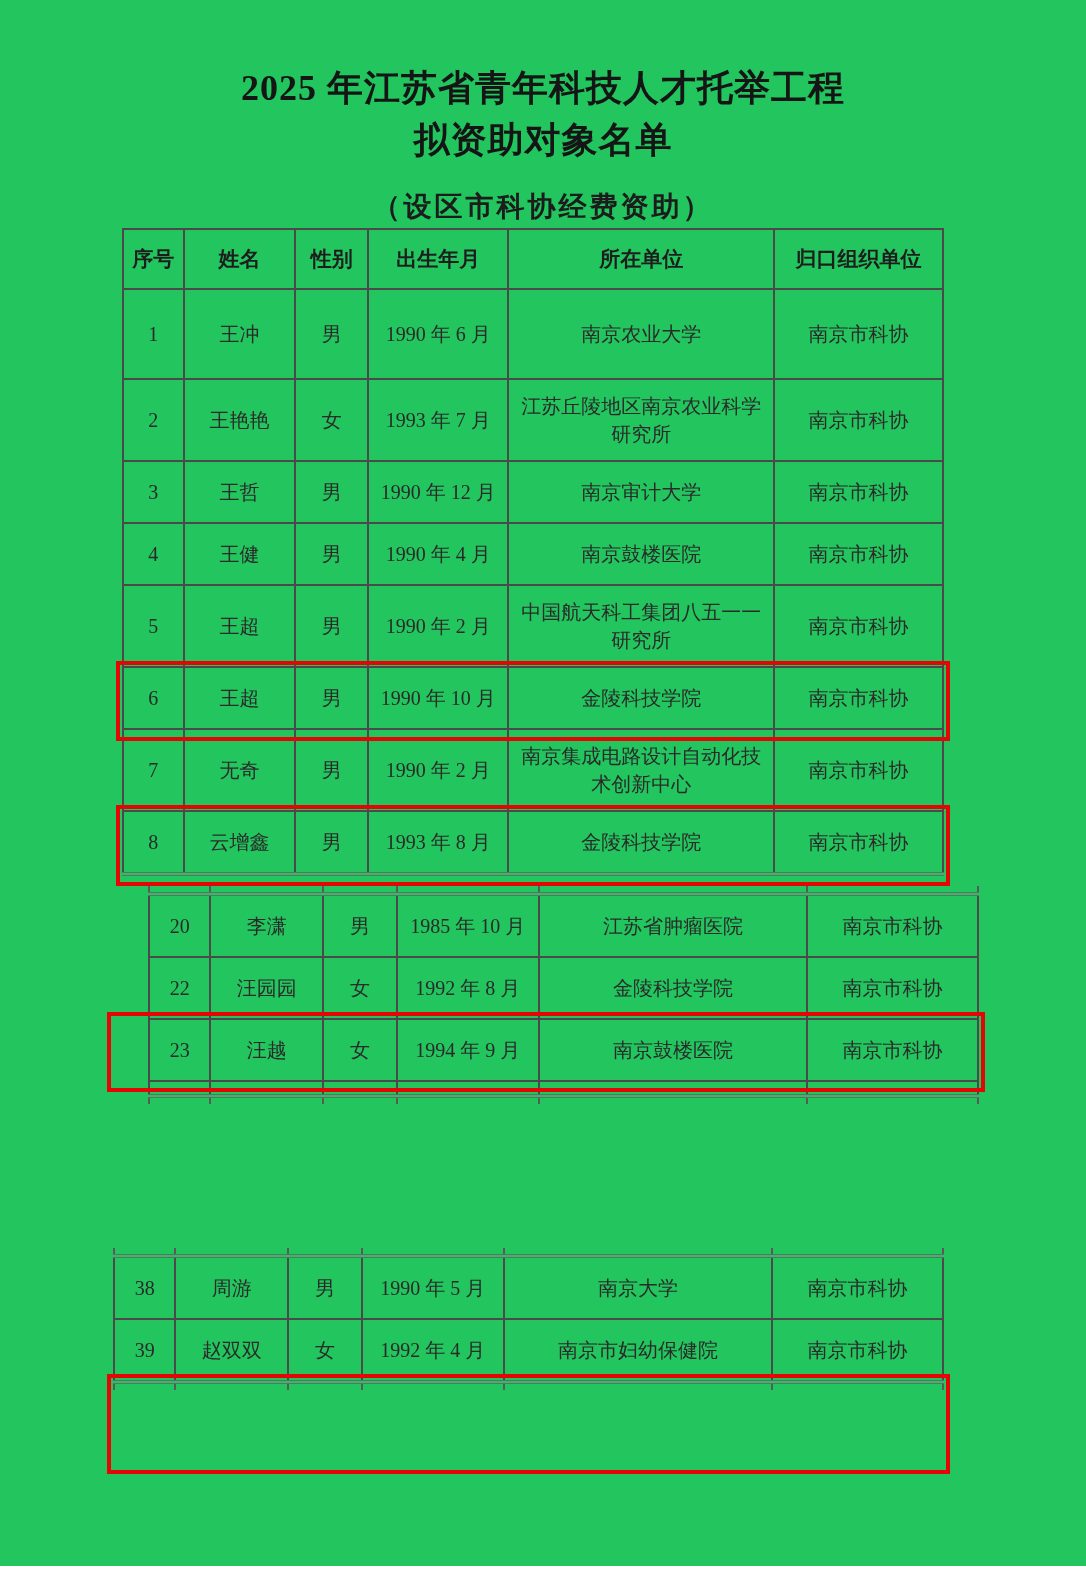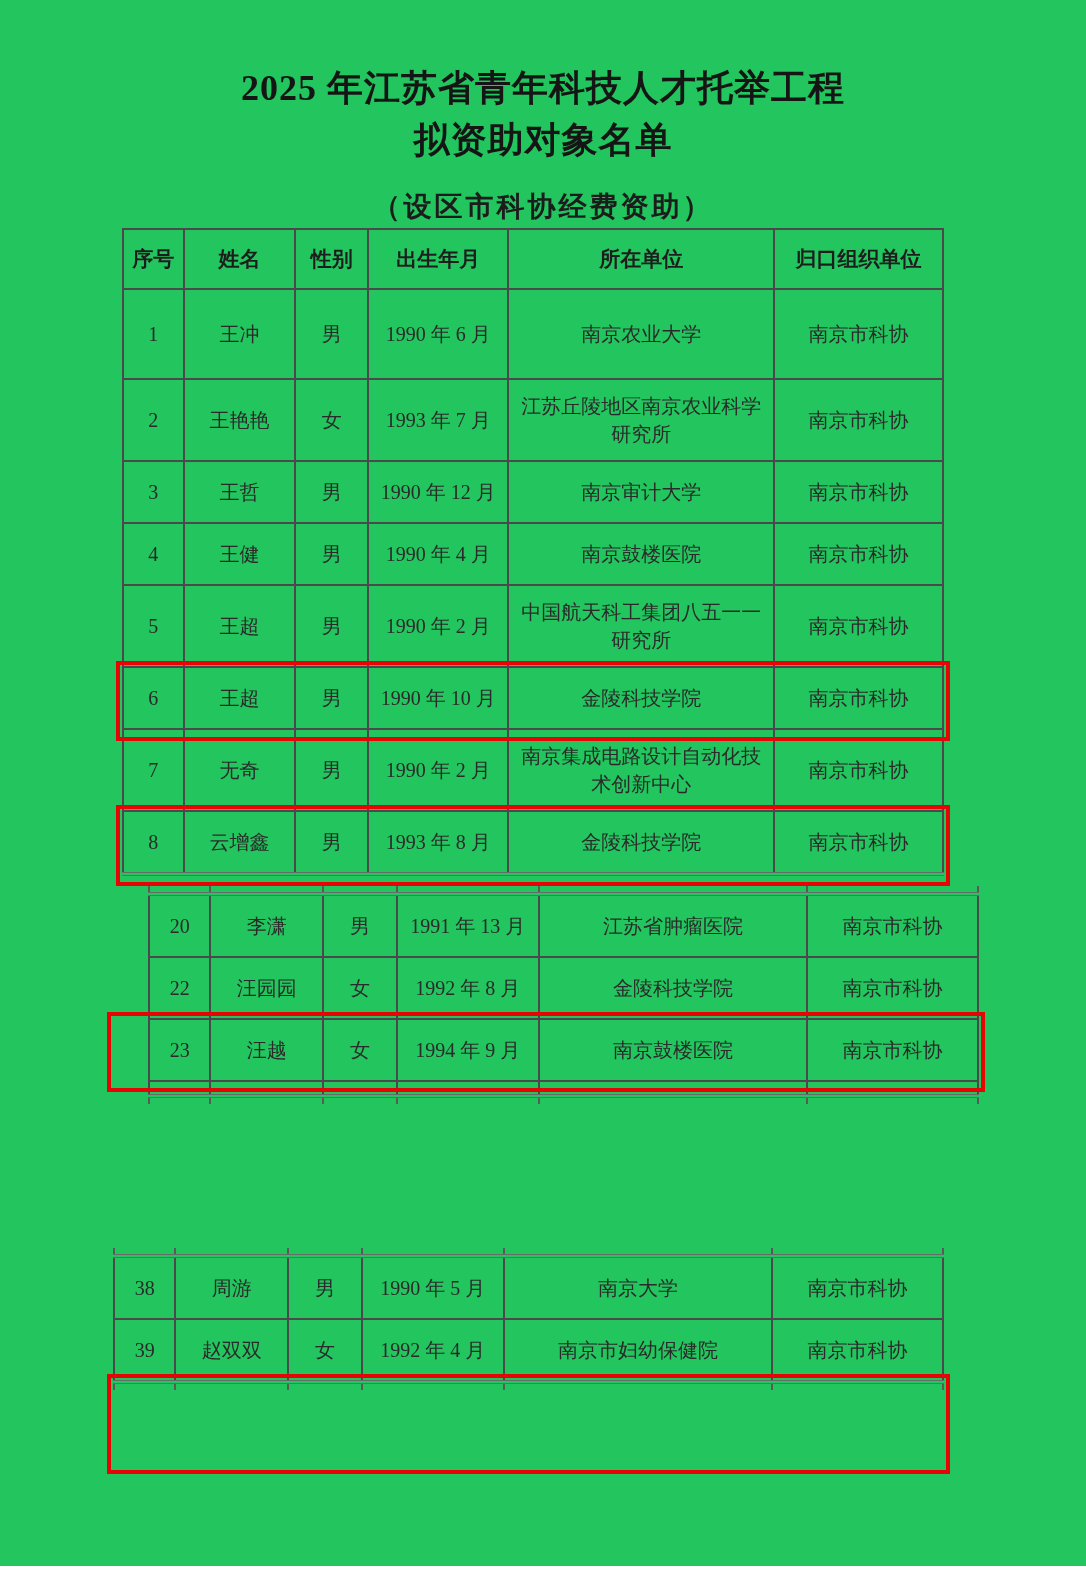--- a/index.html
+++ b/index.html
@@ -192,21 +192,21 @@
         <col class="c-birth">
             <col class="c-unit">
             <col class="c-org">
       </colgroup>
 
       <tbody>
             <tr>
     <td>20</td>
     <td>李潇</td>
     <td>男</td>
-    <td>1991 年 13 月</td>
+    <td>1985 年 10 月</td>
     <td>江苏省肿瘤医院</td>
     <td>南京市科协</td>
   </tr>
             <tr class="hl">
     <td>22</td>
     <td>汪园园</td>
     <td>女</td>
     <td>1992 年 8 月</td>
     <td>金陵科技学院</td>
     <td>南京市科协</td>

